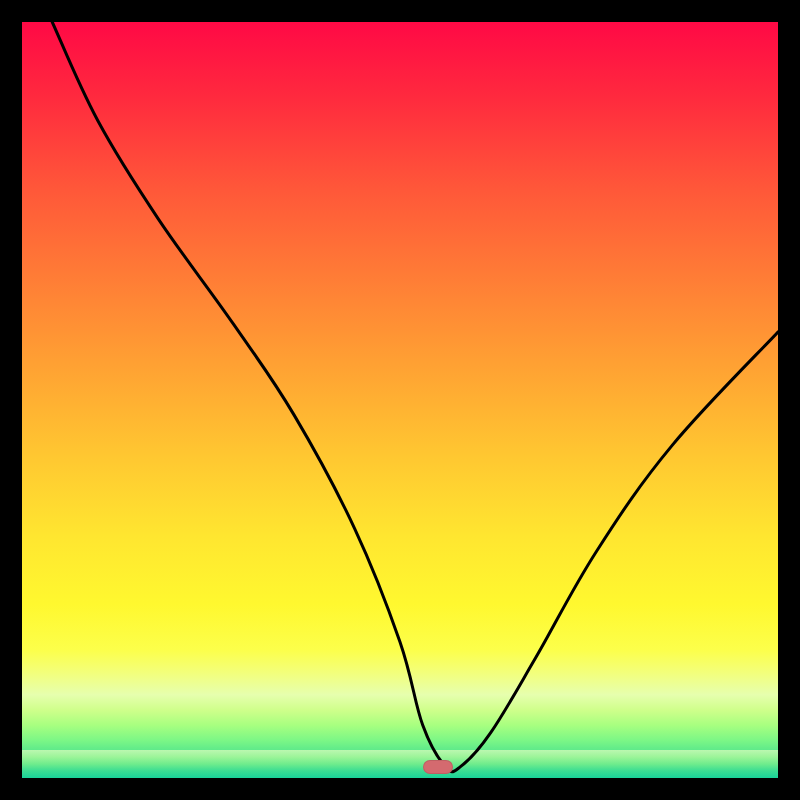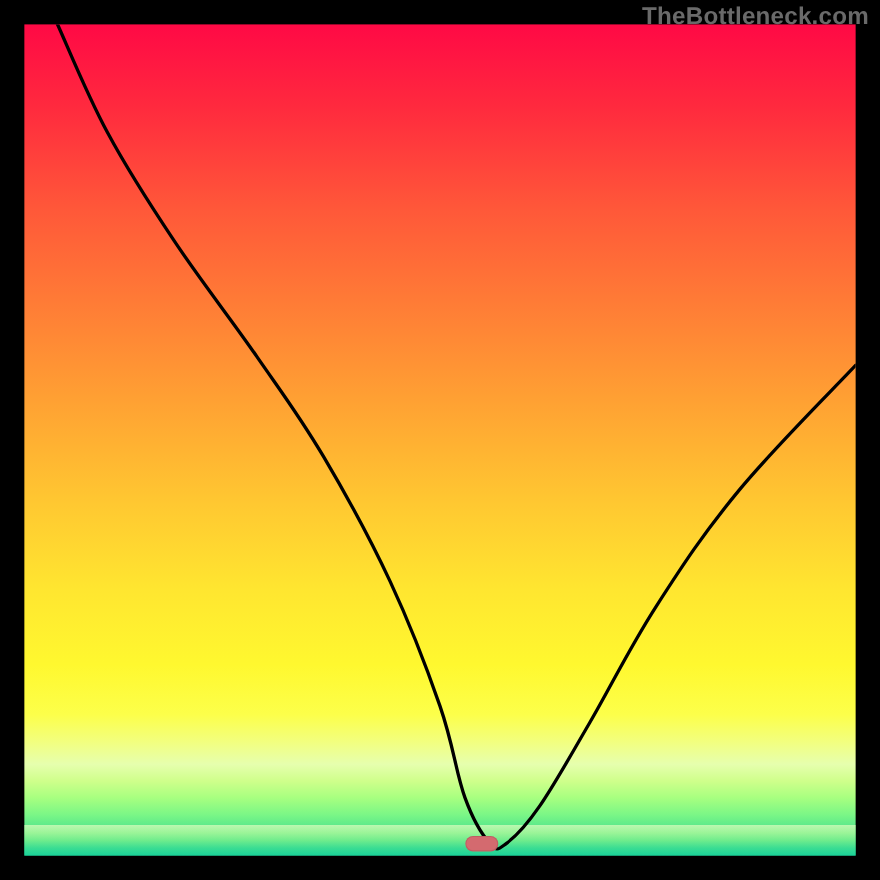--- a/index.html
+++ b/index.html
@@ -84,21 +84,20 @@
     border-radius: 7px;
     background: #d46a6f;
     box-shadow: inset 0 0 0 1px rgba(0,0,0,0.1);
     transform: translate(-50%, -50%);
   }
 </style>
 </head>
 <body>
 
 <div class="frame">
-  <div class="watermark">TheBottleneck.com</div>
 
   <div class="plot-area">
     <div class="gradient"></div>
     <div class="bottom-band"></div>
 
     <svg class="curve" viewBox="0 0 756 756" preserveAspectRatio="none">
       <path fill="none" stroke="#000" stroke-width="3" stroke-linecap="round" stroke-linejoin="round" d="M 30.240000000000002,0 C 38.4048,17.690399999999993 56.548800000000014,62.899199999999965 75.60000000000001,98.27999999999997 C 94.6512,133.6608 111.58559999999999,159.81840000000005 136.07999999999998,196.56000000000006 C 160.57439999999997,233.30160000000006 187.18560000000002,267.01920000000007 211.68,302.40000000000003 C 236.1744,337.7808 250.38719999999998,356.3784 272.15999999999997,393.12 C 293.9328,429.8616 313.5888,465.69599999999997 332.64,506.52 C 351.6912,547.344 365.7528,584.5392 378,619.9200000000001 C 390.2472,655.3008000000001 392.5152,680.6268 400.68,703.08 C 408.8448,725.5332000000001 416.55600000000004,737.1756 423.36,744.66 C 430.164,752.1443999999999 430.31519999999995,750.7836 438.47999999999996,744.66 C 446.6448,738.5364 455.11199999999997,730.3716 468.71999999999997,710.64 C 482.328,690.9084 495.02880000000005,667.6991999999999 514.08,635.04 C 533.1312,602.3808 550.0656000000001,567.3024 574.5600000000001,529.2 C 599.0544,491.09760000000006 617.5008,462.82320000000004 650.16,423.36 C 682.8191999999999,383.8968 736.9488,330.372 756,309.96000000000004"></path>
     </svg>
 
     <div class="marker" style="left: 55%; top: 98.6%; background: rgb(212, 106, 111);"></div>

